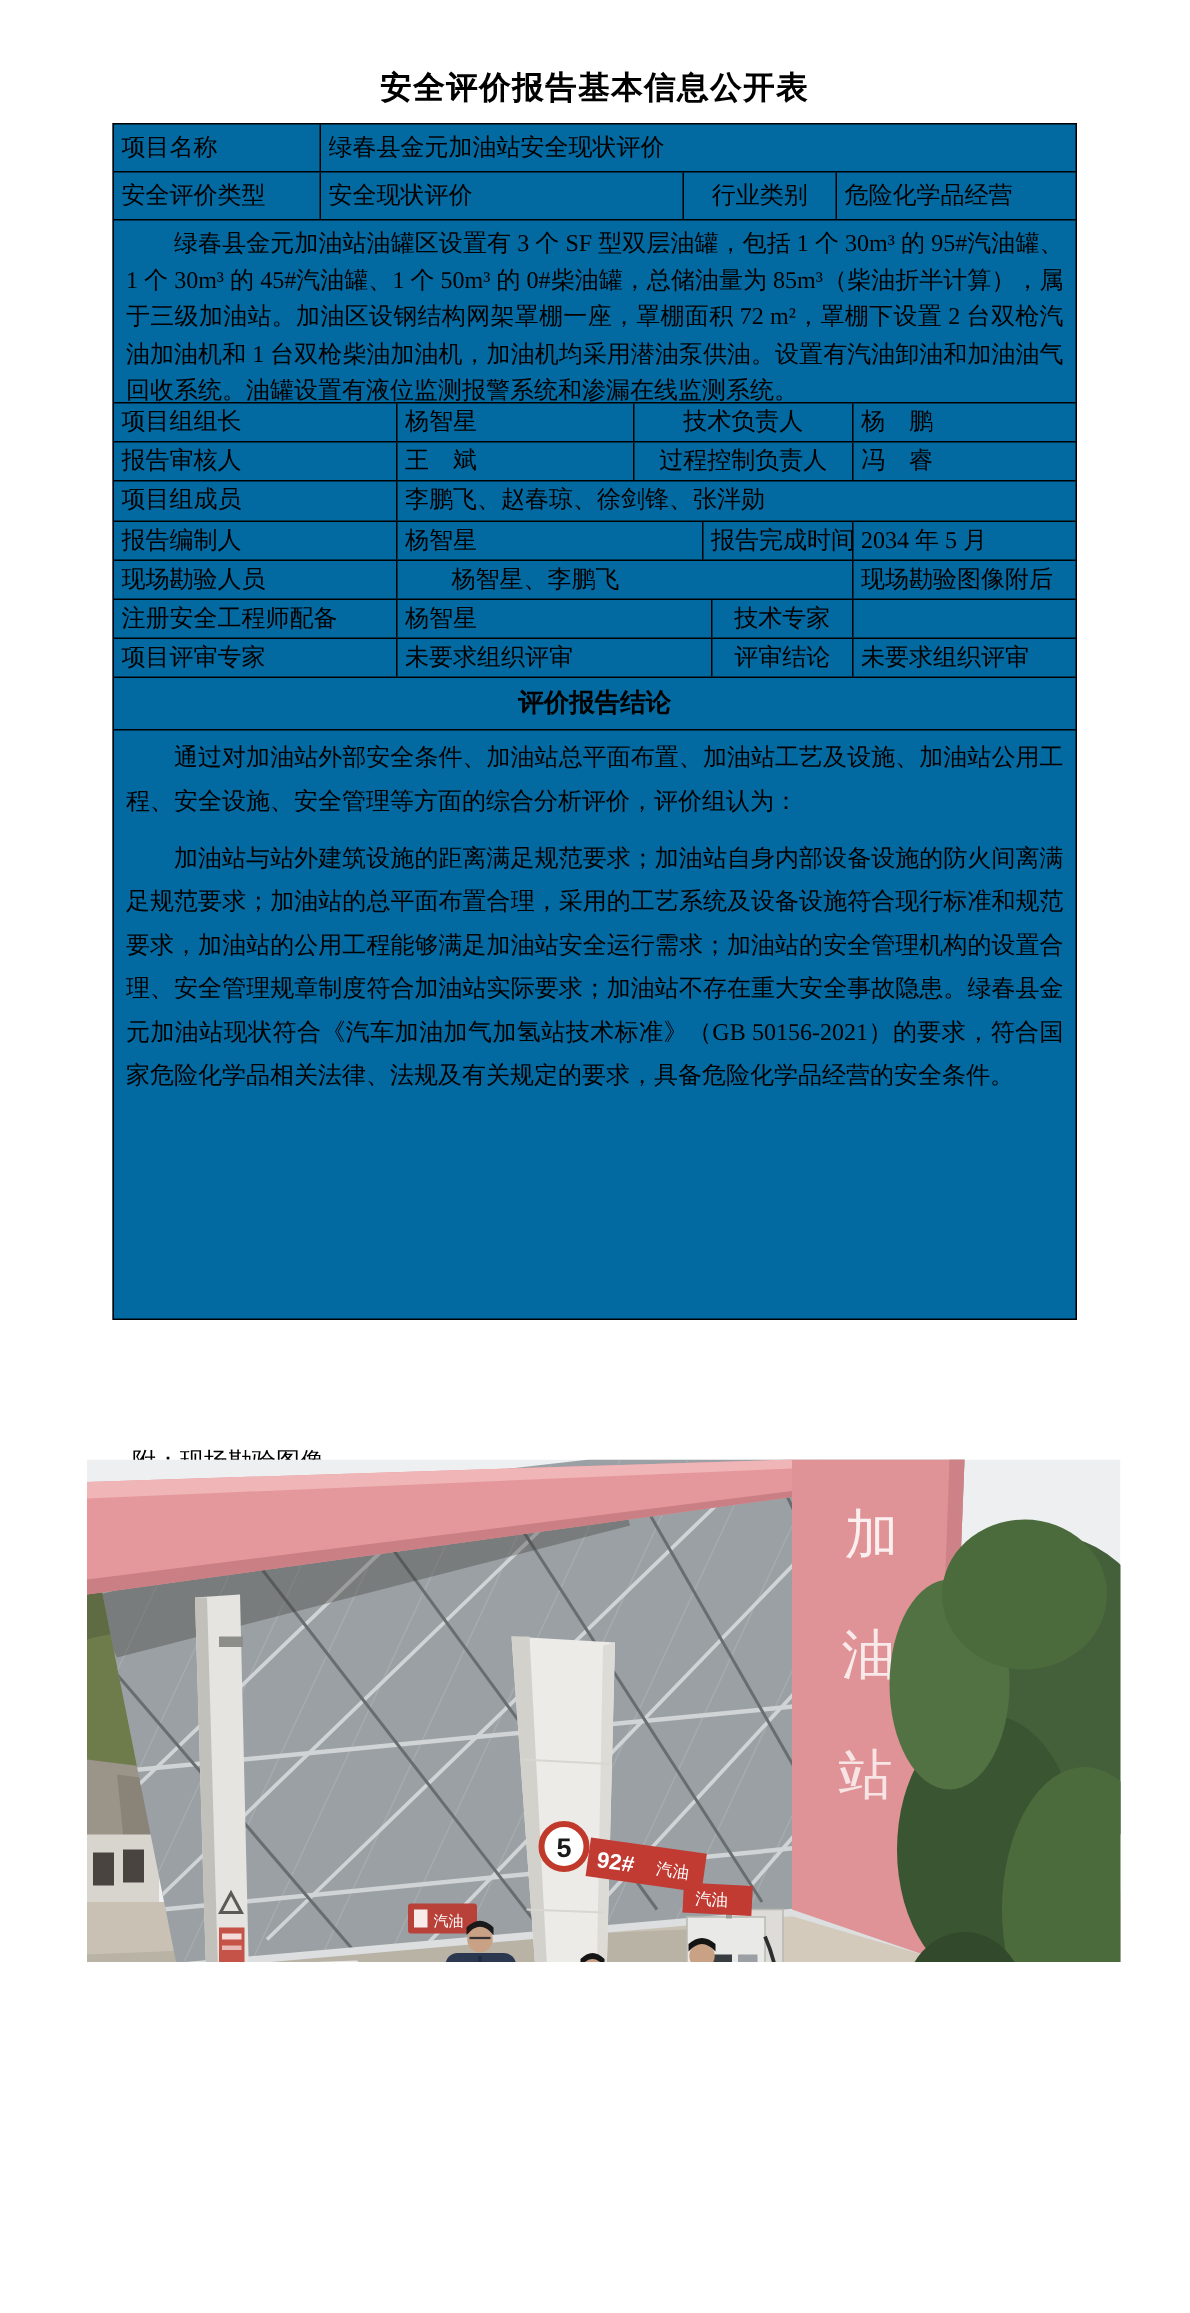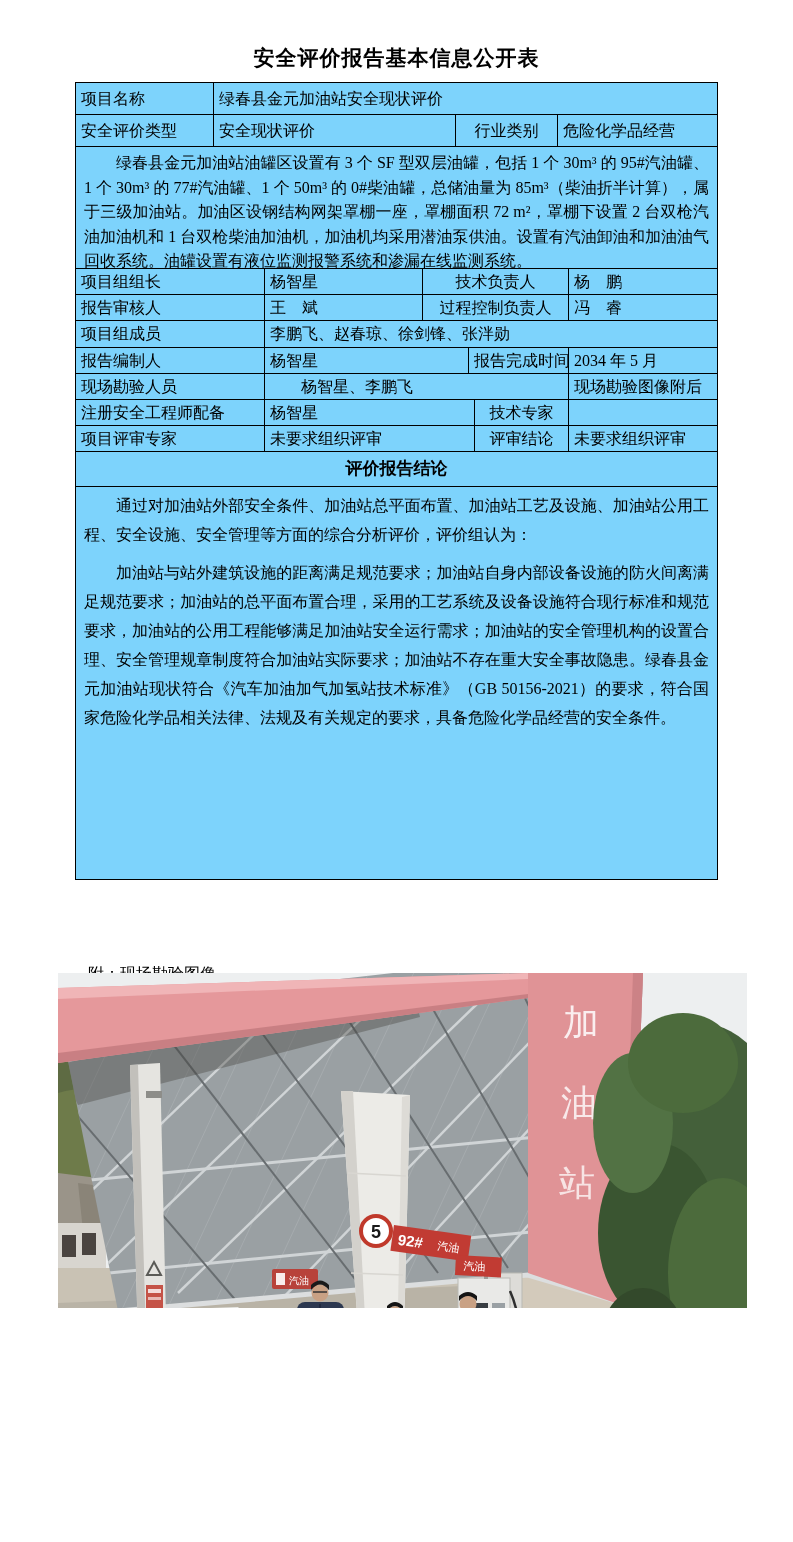--- a/index.html
+++ b/index.html
@@ -1,20 +1,20 @@
 <!DOCTYPE html>
 <html><head>
 <meta charset="utf-8">
 <style>
   html,body{margin:0;padding:0;background:#ffffff;}
   .page{position:relative;width:793px;height:1308px;background:#fff;overflow:hidden;
         font-family:"Liberation Serif",serif;color:#000;}
   .title{position:absolute;left:0;top:44px;width:793px;text-align:center;
          font-size:21px;font-weight:bold;letter-spacing:1px;}
-  .tbl{position:absolute;left:75px;top:82px;width:643px;border:1px solid #000;box-sizing:border-box;background:#7dd3fc;}
+  .tbl{position:absolute;left:75px;top:82px;width:643px;border:1px solid #000;box-sizing:border-box;background:#0369a1;}
   .tr{display:flex;border-top:1px solid #000;align-items:stretch;}
   .tr:first-child{border-top:none;}
   .td{border-left:1px solid #000;box-sizing:border-box;display:flex;align-items:center;
       padding:1px 5px;font-size:16px;line-height:1.2;overflow:hidden;white-space:nowrap;}
   .td:first-child{border-left:none;}
   .td.center{justify-content:center;}
   .td.grow{flex:1;}
   .h31{height:31px;} .h25{height:25.2px;}
   .w137{width:137px;} .w242{width:242px;} .w102{width:102px;}
   .w188{width:188px;} .w158{width:158px;} .w146{width:146px;}
@@ -48,21 +48,21 @@
 
     <div class="tr h31">
       <div class="td w137">安全评价类型</div>
       <div class="td w242">安全现状评价</div>
       <div class="td w102 center">行业类别</div>
       <div class="td grow">危险化学品经营</div>
     </div>
 
 
     <div class="block ov">
-      <p>绿春县金元加油站油罐区设置有 3 个 SF 型双层油罐，包括 1 个 30m³ 的 95#汽油罐、1 个 30m³ 的 77#汽油罐、1 个 50m³ 的 0#柴油罐，总储油量为 85m³（柴油折半计算），属于三级加油站。加油区设钢结构网架罩棚一座，罩棚面积 72 m²，罩棚下设置 2 台双枪汽油加油机和 1 台双枪柴油加油机，加油机均采用潜油泵供油。设置有汽油卸油和加油油气回收系统。油罐设置有液位监测报警系统和渗漏在线监测系统。</p>
+      <p>绿春县金元加油站油罐区设置有 3 个 SF 型双层油罐，包括 1 个 30m³ 的 95#汽油罐、1 个 30m³ 的 45#汽油罐、1 个 50m³ 的 0#柴油罐，总储油量为 85m³（柴油折半计算），属于三级加油站。加油区设钢结构网架罩棚一座，罩棚面积 72 m²，罩棚下设置 2 台双枪汽油加油机和 1 台双枪柴油加油机，加油机均采用潜油泵供油。设置有汽油卸油和加油油气回收系统。油罐设置有液位监测报警系统和渗漏在线监测系统。</p>
     </div>
 
     <div class="tr h25">
       <div class="td w188">项目组组长</div>
       <div class="td w158">杨智星</div>
       <div class="td w146 center">技术负责人</div>
       <div class="td grow">杨　鹏</div>
     </div>
 
     <div class="tr h25">

